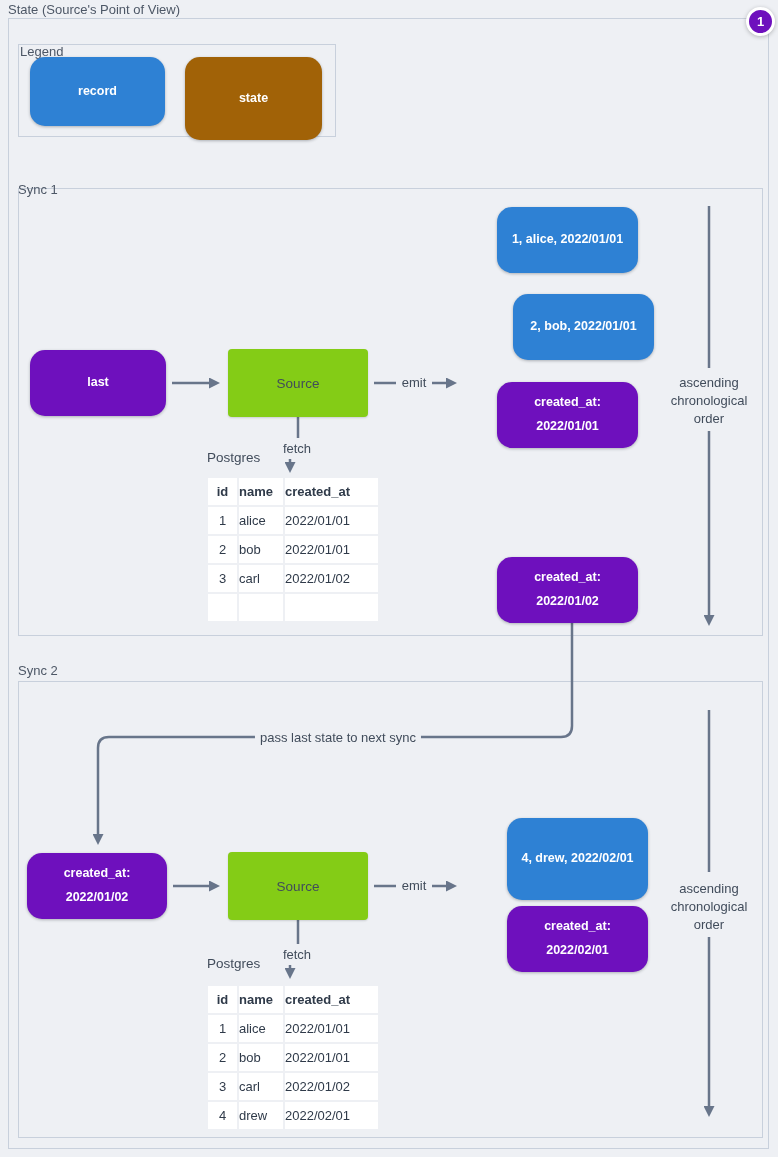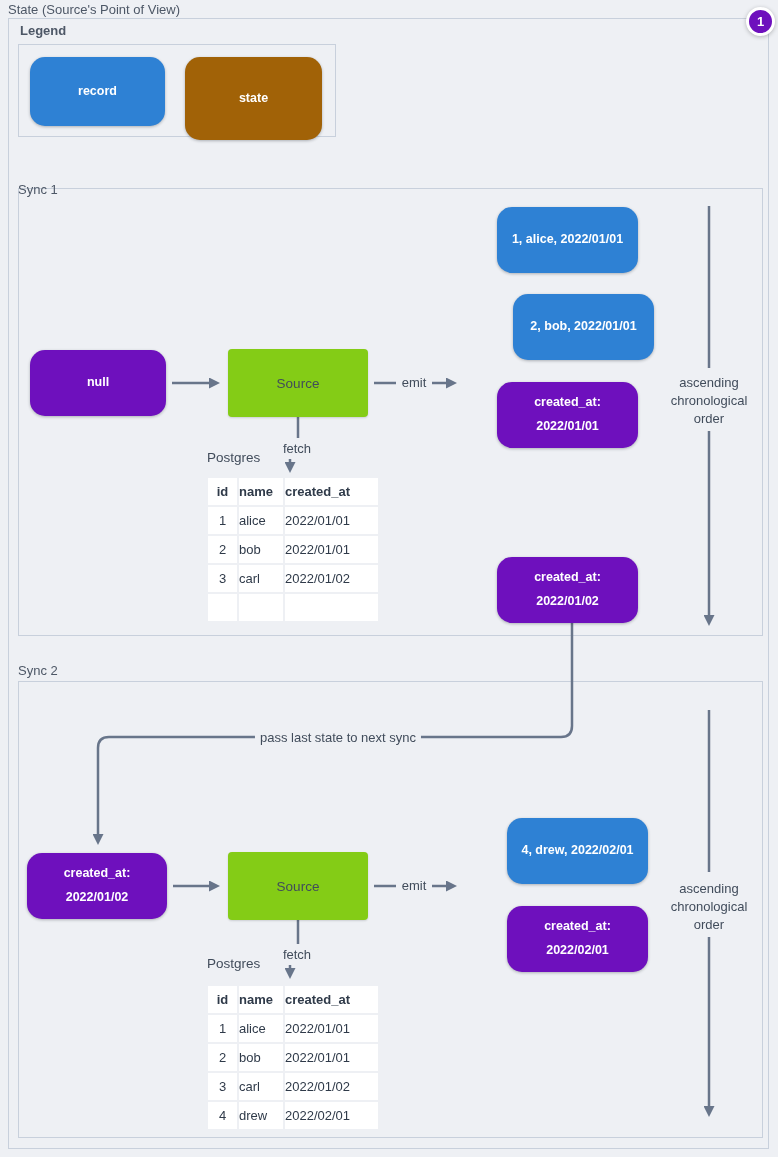--- a/index.html
+++ b/index.html
@@ -48,21 +48,21 @@
 </style>
 </head>
 <body>
 
 <div class="page">
 
   <div class="sec-label" style="left:8px; top:2px;">State (Source's Point of View)</div>
   <div class="panel" style="left:8px; top:18px; width:759px; height:1129px;"></div>
   <div class="badge" style="background-color: rgb(110, 16, 189);">1</div>
 
-  <div class="sec-label" style="left:20px; top:23px;font-weight:bold;">Legend</div>
+  <div class="sec-label" style="left:20px; top:44px;">Legend</div>
   <div class="panel inner" style="left:18px; top:44px; width:316px; height:91px;"></div>
   <div class="chip" style="left: 30px; top: 57px; width: 135px; height: 69px; background-color: rgb(46, 129, 212);">
     <span>record</span>
   </div>
   <div class="chip" style="left: 185px; top: 57px; width: 137px; height: 83px; background-color: #a16207;">
     <span>state</span>
   </div>
 
   <svg class="wires" width="778" height="1157">
     <defs>
@@ -87,21 +87,21 @@
     <path class="wire" d="M298 920 V944" stroke="#68758a"></path>
     <path class="wire" d="M290 965 V970" marker-end="url(#ah)" stroke="#68758a"></path>
     <path class="wire" d="M709 710 V872" stroke="#68758a"></path>
     <path class="wire" d="M709 937 V1108" marker-end="url(#ah)" stroke="#68758a"></path>
   </svg>
 
   <div class="sec-label" style="left:18px; top:170px;margin-top:12px;">Sync 1</div>
   <div class="panel inner" style="left:18px; top:188px; width:743px; height:446px;"></div>
 
   <div class="chip" style="left: 30px; top: 350px; width: 136px; height: 66px; background-color: rgb(110, 16, 189);">
-    <span>null</span>
+    <span>last</span>
   </div>
 
   <div class="node" style="left:228px; top:349px; width:140px; height:68px;">
     <span>Source</span>
   </div>
 
   <div class="lbl center" style="left:398px; top:375px; width:32px;">emit</div>
   <div class="lbl center" style="left:277px; top:441px; width:40px;">fetch</div>
   <div class="lbl db-label" style="left:207px; top:450px;">Postgres</div>
 
@@ -169,21 +169,21 @@
     <div class="cell">bob</div>
     <div class="cell">2022/01/01</div>
     <div class="cell c0">3</div>
     <div class="cell">carl</div>
     <div class="cell">2022/01/02</div>
     <div class="cell c0">4</div>
     <div class="cell">drew</div>
     <div class="cell">2022/02/01</div>
   </div>
 
-  <div class="chip" style="left: 507px; top: 818px; width: 141px; height: 66px; background-color: rgb(46, 129, 212);">
+  <div class="chip" style="left: 507px; top: 818px; width: 141px; height: 82px; background-color: rgb(46, 129, 212);">
     <span>4, drew, 2022/02/01</span>
   </div>
   <div class="chip" style="left: 507px; top: 906px; width: 141px; height: 66px; background-color: rgb(110, 16, 189);">
     <span>created_at:</span>
     <span>2022/02/01</span>
   </div>
 
   <div class="order-label" style="left:657px; top:880px;">ascending chronological order</div>
 
 </div>

